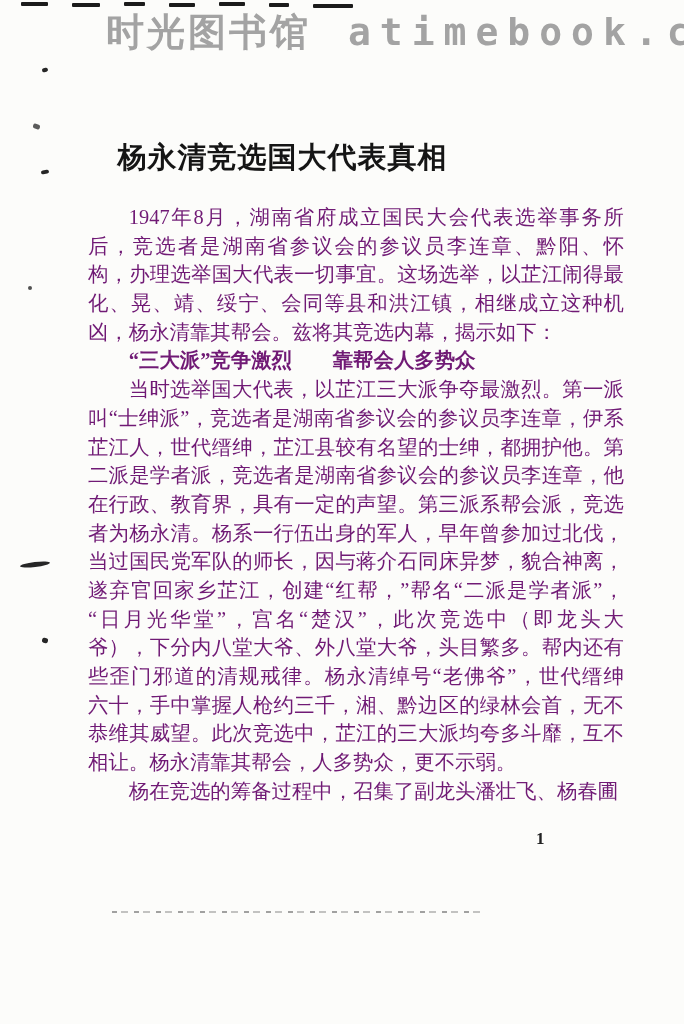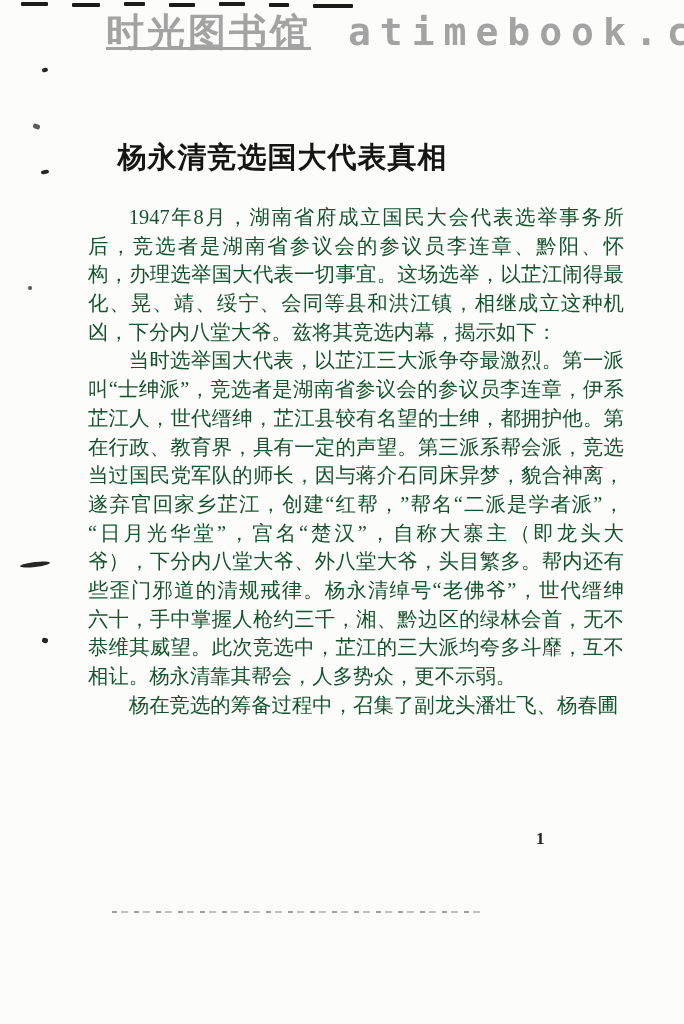--- a/index.html
+++ b/index.html
@@ -26,39 +26,39 @@
   
   .watermark{
     position:absolute;top:10px;left:106px;
     white-space:nowrap;
     font-family:"DejaVu Sans Mono", monospace;
     font-weight:bold;
     color:#a3a3a3;
     font-size:38px;
     line-height:44px;
   }
-  .watermark .wm-cn{letter-spacing:3px;text-decoration:underline;}
+  .watermark .wm-cn{letter-spacing:3px;}
   .watermark .wm-en{letter-spacing:9px;margin-left:14px;}
 
   
   .title{
     position:absolute;top:138px;left:0;width:565px;
     margin:0;
     text-align:center;
     font-size:29px;
     font-weight:bold;
     letter-spacing:1px;
     color:#151515;
   }
 
   
   .text-block{
     position:absolute;top:203px;left:88px;width:536px;
     font-size:20.4px;
-    color:#14532d;
+    color:#701a75;
   }
   .line{
     height:28.7px;
     line-height:28.7px;
     text-align:justify;
     text-align-last:left;
     overflow:hidden;
   }
   .line.fill{text-align-last:justify;}
   .line.indent{text-indent:2em;}
@@ -108,28 +108,31 @@
     <span class="wm-en">atimebook.co</span>
   </div>
 
   <h1 class="title">杨永清竞选国大代表真相</h1>
 
   <div class="text-block">
       <div class="line indent fill">1947年8月，湖南省府成立国民大会代表选举事务所</div>
       <div class="line fill">后，竞选者是湖南省参议会的参议员李连章、黔阳、怀</div>
       <div class="line fill">构，办理选举国大代表一切事宜。这场选举，以芷江闹得最</div>
       <div class="line fill">化、晃、靖、绥宁、会同等县和洪江镇，相继成立这种机</div>
-      <div class="line">凶，下分内八堂大爷。兹将其竞选内幕，揭示如下：</div>
+      <div class="line">凶，杨永清靠其帮会。兹将其竞选内幕，揭示如下：</div>
+      <div class="line indent subhead">“三大派”竞争激烈　　靠帮会人多势众</div>
       <div class="line indent fill">当时选举国大代表，以芷江三大派争夺最激烈。第一派</div>
       <div class="line fill">叫“士绅派”，竞选者是湖南省参议会的参议员李连章，伊系</div>
       <div class="line fill">芷江人，世代缙绅，芷江县较有名望的士绅，都拥护他。第</div>
+      <div class="line fill">二派是学者派，竞选者是湖南省参议会的参议员李连章，他</div>
       <div class="line fill">在行政、教育界，具有一定的声望。第三派系帮会派，竞选</div>
+      <div class="line fill">者为杨永清。杨系一行伍出身的军人，早年曾参加过北伐，</div>
       <div class="line fill">当过国民党军队的师长，因与蒋介石同床异梦，貌合神离，</div>
       <div class="line fill">遂弃官回家乡芷江，创建“红帮，”帮名“二派是学者派”，</div>
-      <div class="line fill">“日月光华堂”，宫名“楚汉”，自称大寨主（即龙头大</div>
+      <div class="line fill">“日月光华堂”，宫名“楚汉”，此次竞选中（即龙头大</div>
       <div class="line fill">爷），下分内八堂大爷、外八堂大爷，头目繁多。帮内还有</div>
       <div class="line fill">些歪门邪道的清规戒律。杨永清绰号“老佛爷”，世代缙绅</div>
       <div class="line fill">六十，手中掌握人枪约三千，湘、黔边区的绿林会首，无不</div>
       <div class="line fill">恭维其威望。此次竞选中，芷江的三大派均夸多斗靡，互不</div>
       <div class="line">相让。杨永清靠其帮会，人多势众，更不示弱。</div>
       <div class="line indent">杨在竞选的筹备过程中，召集了副龙头潘壮飞、杨春圃</div>
     </div>
 
   <div class="page-number">1</div>
 

